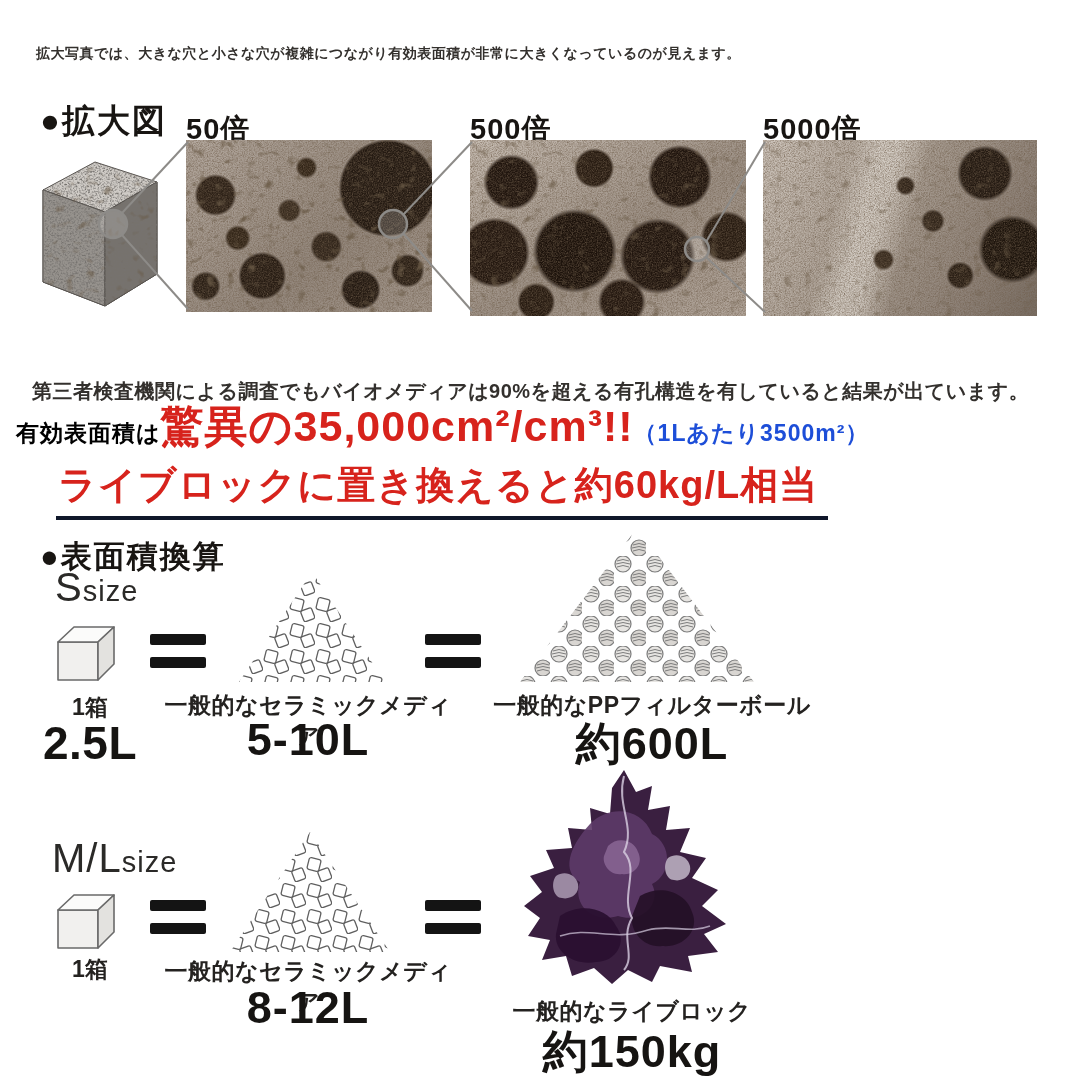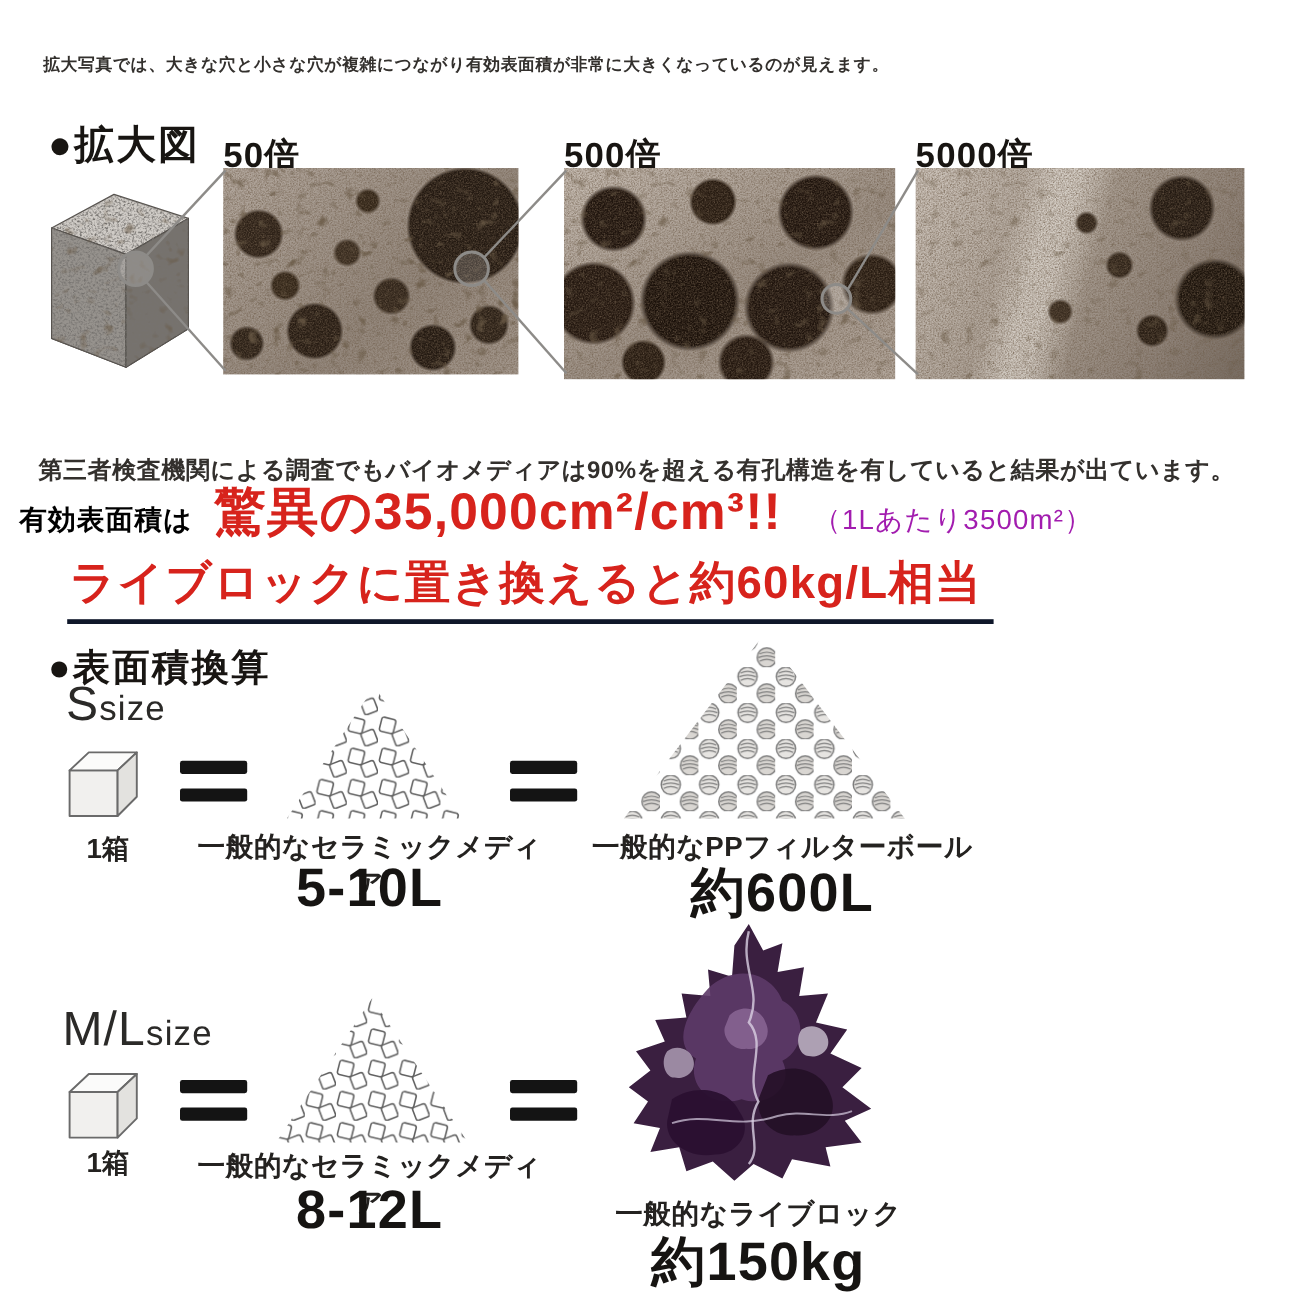--- a/index.html
+++ b/index.html
@@ -57,22 +57,22 @@
       radial-gradient(circle at 72% 77%, #2a1f15 0 11px, rgba(42,31,21,0) 14px),
       radial-gradient(circle at 52% 26%, #32261b 0 7px, rgba(50,38,27,0) 10px),
       radial-gradient(circle at 44% 68%, #3a2d20 0 8px, rgba(58,45,32,0) 11px),
       linear-gradient(105deg, rgba(0,0,0,0) 28%, rgba(233,228,221,0.6) 37% 43%, rgba(0,0,0,0) 53%),
       linear-gradient(120deg,#cdc4bb,#a79c91 45%,#8d8177 78%,#776c62);}
   .cube-fig{left:25px;top:146px;width:152px;height:164px;}
   .overlay-svg{left:0;top:115px;width:1080px;height:205px;pointer-events:none;}
   
   .surface-row{left:16px;top:398px;width:1060px;display:flex;align-items:baseline;}
   .surf-prefix{font-size:23px;font-weight:700;color:#000000;letter-spacing:1px;}
-  .surf-highlight{font-size:43px;font-weight:800;color:#d7231c;margin-left:18px;letter-spacing:1px;}
-  .surf-note{font-size:23px;font-weight:400;color:#a21caf;margin-left:26px;letter-spacing:1px;}
+  .surf-highlight{font-size:43px;font-weight:800;color:#d7231c;letter-spacing:1px;}
+  .surf-note{font-size:23px;font-weight:700;color:#1d4ed8;letter-spacing:1px;}
   
   .claim{left:56px;top:460px;font-size:38px;font-weight:800;color:#d7231c;
     letter-spacing:1px;border-bottom:4px solid #0f172a;padding:0 10px 5px 2px;display:inline-block;}
   
   .size-label{color:#2b2a28;letter-spacing:1px;font-weight:500;}
   .size-main{font-size:40px;}
   .size-suffix{font-size:29px;}
   .s-size{left:55px;top:565px;}
   .m-size{left:52px;top:836px;}
   .box-icon{width:78px;height:66px;}
@@ -230,20 +230,21 @@
   <div class="abs s-box">
     <svg class="box-icon" viewBox="0 0 78 66">
       <g stroke="#6a6a6a" stroke-width="1.6" stroke-linejoin="round">
         <polygon points="6,22 46,22 46,60 6,60" fill="#f1f0ee"></polygon>
         <polygon points="6,22 22,7 62,7 46,22" fill="#fbfbfa"></polygon>
         <polygon points="46,22 62,7 62,44 46,60" fill="#e3e2df"></polygon>
       </g>
     </svg>
   </div>
   <div class="abs box-cap s-box-cap">1箱</div>
+  <div class="abs vol s-vol">2.5L</div>
 
   <div class="abs eq s-eq1" role="img" aria-label="="></div>
 
   <svg class="abs pile s-pile1" viewBox="0 0 150 114" preserveAspectRatio="none">
     <path d="M75,2 L148,112 L2,112 Z" fill="url(#cerpat)"></path>
   </svg>
   <div class="abs media-cap s-cap1">一般的なセラミックメディア</div>
   <div class="abs amount s-amt1">5-10L</div>
 
   <div class="abs eq s-eq2" role="img" aria-label="="></div>

